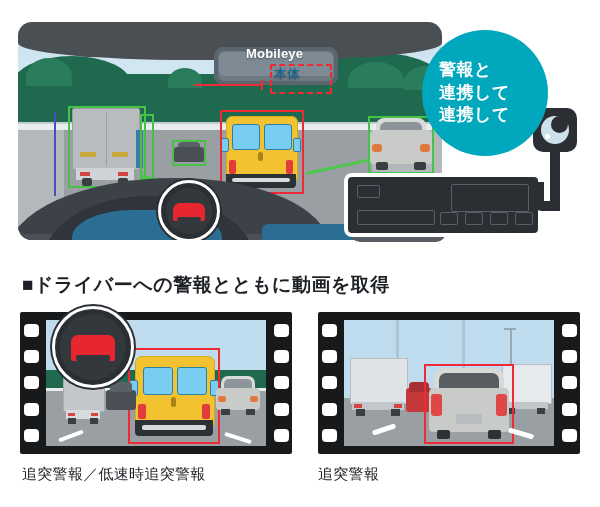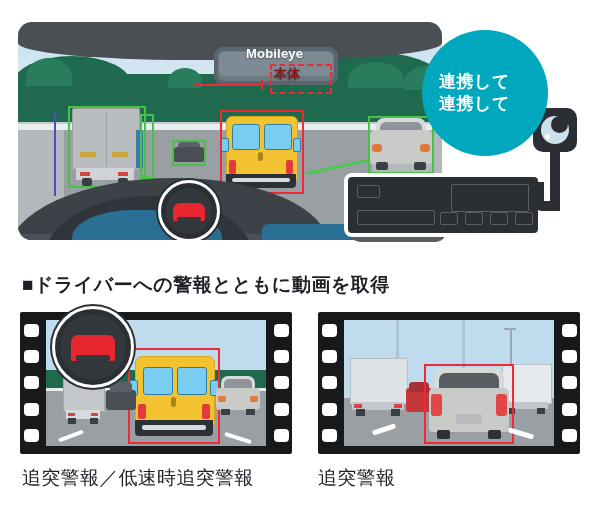--- a/index.html
+++ b/index.html
@@ -124,21 +124,21 @@
   }
   .dashed-box {
     position: absolute; left: 252px; top: 42px;
     width: 58px; height: 26px;
     border: 2px dashed #ee2b34;
     border-radius: 2px;
     z-index: 30;
   }
   .label-honntai {
     position: absolute; left: 256px; top: 43px;
-    color: #7f1d1d; font-size: 13px; font-weight: bold;
+    color: #0369a1; font-size: 13px; font-weight: normal;
     text-shadow: 0 1px 2px rgba(0,0,0,.5);
     z-index: 31;
   }
   .beep-text {
     position: absolute; left: 30px; top: 50px;
     color: #ee2b34; font-size: 15px; font-weight: bold;
     letter-spacing: -0.5px;
     text-shadow:
       -1.4px -1.4px 0 #fff, 1.4px -1.4px 0 #fff,
       -1.4px 1.4px 0 #fff, 1.4px 1.4px 0 #fff,
@@ -416,21 +416,21 @@
   .f-rail {
     position: absolute; left: 0; top: 54%; width: 100%; height: 5px;
     background: #e8edf0;
   }
   .f-dash {
     position: absolute; background: #ffffff; border-radius: 2px;
   }
 
   .caption {
     position: absolute;
-    font-size: 19px; color: #1d2126; font-weight: normal;
+    font-size: 15px; color: #1d2126; font-weight: normal;
     letter-spacing: 0.3px; white-space: nowrap;
   }
 
   
   .num-digit {
     color: #e8262f;
     font-family: "DejaVu Sans Mono", "Liberation Mono", monospace;
     font-weight: bold;
     letter-spacing: -1px;
     line-height: 1;
@@ -545,20 +545,21 @@
   <div class="rec-led"></div>
   <div class="rec-screen"></div>
   <div class="rec-bar"></div>
   <div class="rec-btn" style="left:92px;"></div>
   <div class="rec-btn" style="left:117px;"></div>
   <div class="rec-btn" style="left:142px;"></div>
   <div class="rec-btn" style="left:167px;"></div>
 </div>
 
 <div id="teal-circle">
+  <span>警報と</span>
   <span>連携して</span>
   <span>連携して</span>
 </div>
 
 <div id="section-header">■ドライバーへの警報とともに動画を取得</div>
 
 <div class="film" style="left:20px; top:312px; width:272px; height:142px;">
   <div class="sprockets" style="left:0;">
     <div class="sprocket"></div>
     <div class="sprocket"></div>

